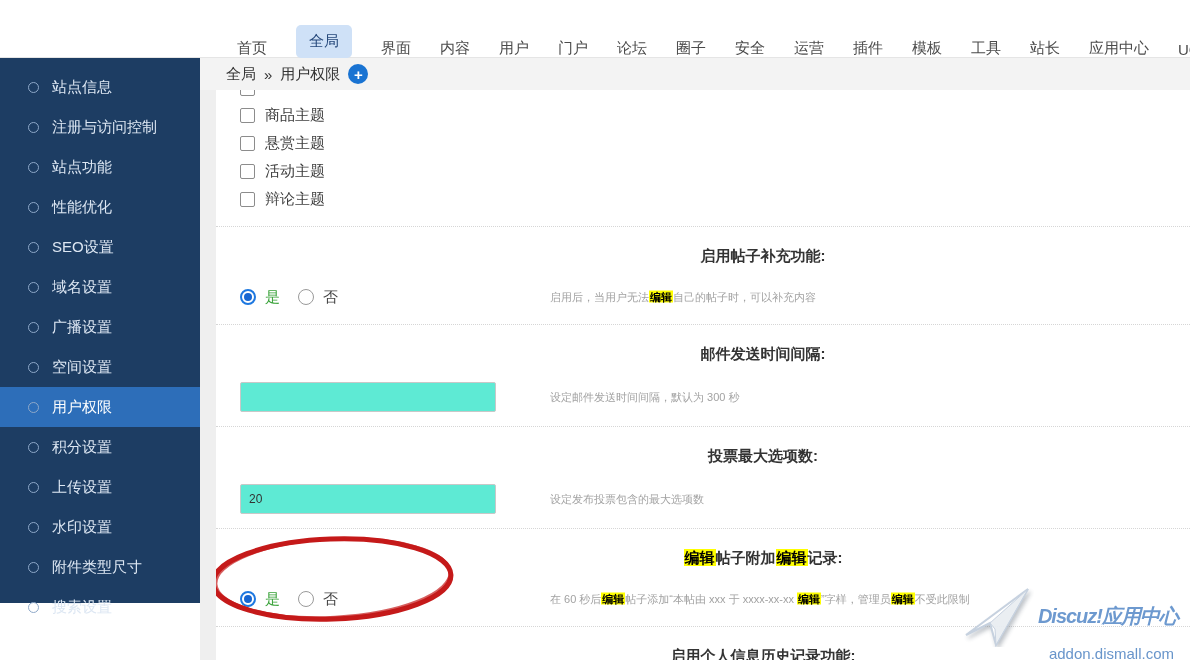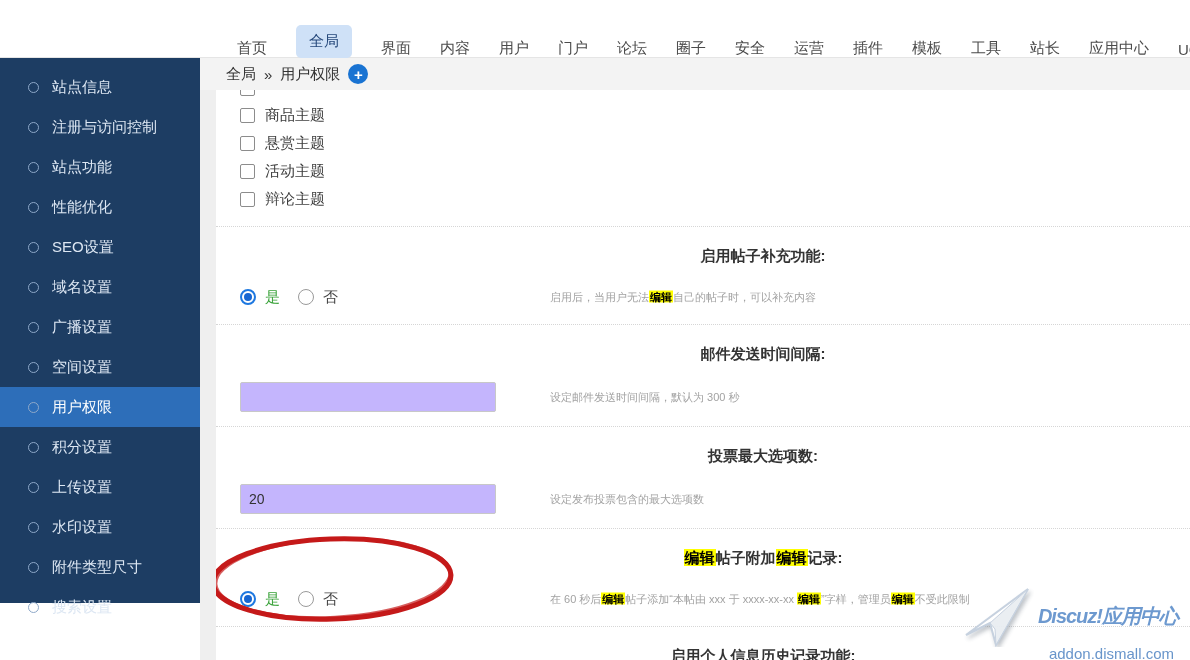--- a/index.html
+++ b/index.html
@@ -53,21 +53,21 @@
   .control-row { position:relative; margin-top:24px; height:18px; }
   .control-row.has-input { margin-top:20px; height:30px; }
   .radio-group { display:flex; align-items:center; gap:9px; height:18px; }
   .radio { width:16px; height:16px; border-radius:50%; position:relative; flex:0 0 auto; cursor:pointer; }
   .radio.sel { border:2px solid #1e78e0; }
   .radio.sel::after { content:''; position:absolute; inset:2px; background:#1766d2; border-radius:50%; }
   .radio.unsel { border:1.5px solid #9a9a9a; background:#fff; }
   .radio-label { font-size:15px; color:#444; cursor:pointer; }
   .radio-label.yes { color:#39a239; margin-right:9px; }
   .text-input { width:256px; height:30px; border:1px solid #c8c8c8; border-radius:2px;
-                background:#c4b5fd; padding:12px 8px; font-size:14px; color:#333;
+                background:#5eead4; padding:12px 8px; font-size:12px; color:#333;
                 font-family:"Liberation Sans", sans-serif; }
   .desc { position:absolute; left:310px; top:50%; transform:translateY(-50%);
           font-size:11px; color:#a2a2a2; white-space:nowrap; }
   .hl { background:#ffff00; color:#000; font-weight:bold; padding:0 1px; }
   .section-bottom-pad-radio { height:18px; }
   .section-bottom-pad-input { height:14px; }
 
   
   .red-ellipse { position:absolute; left:-10px; top:4px; width:252px; height:92px;
                  z-index:40; pointer-events:none; }

